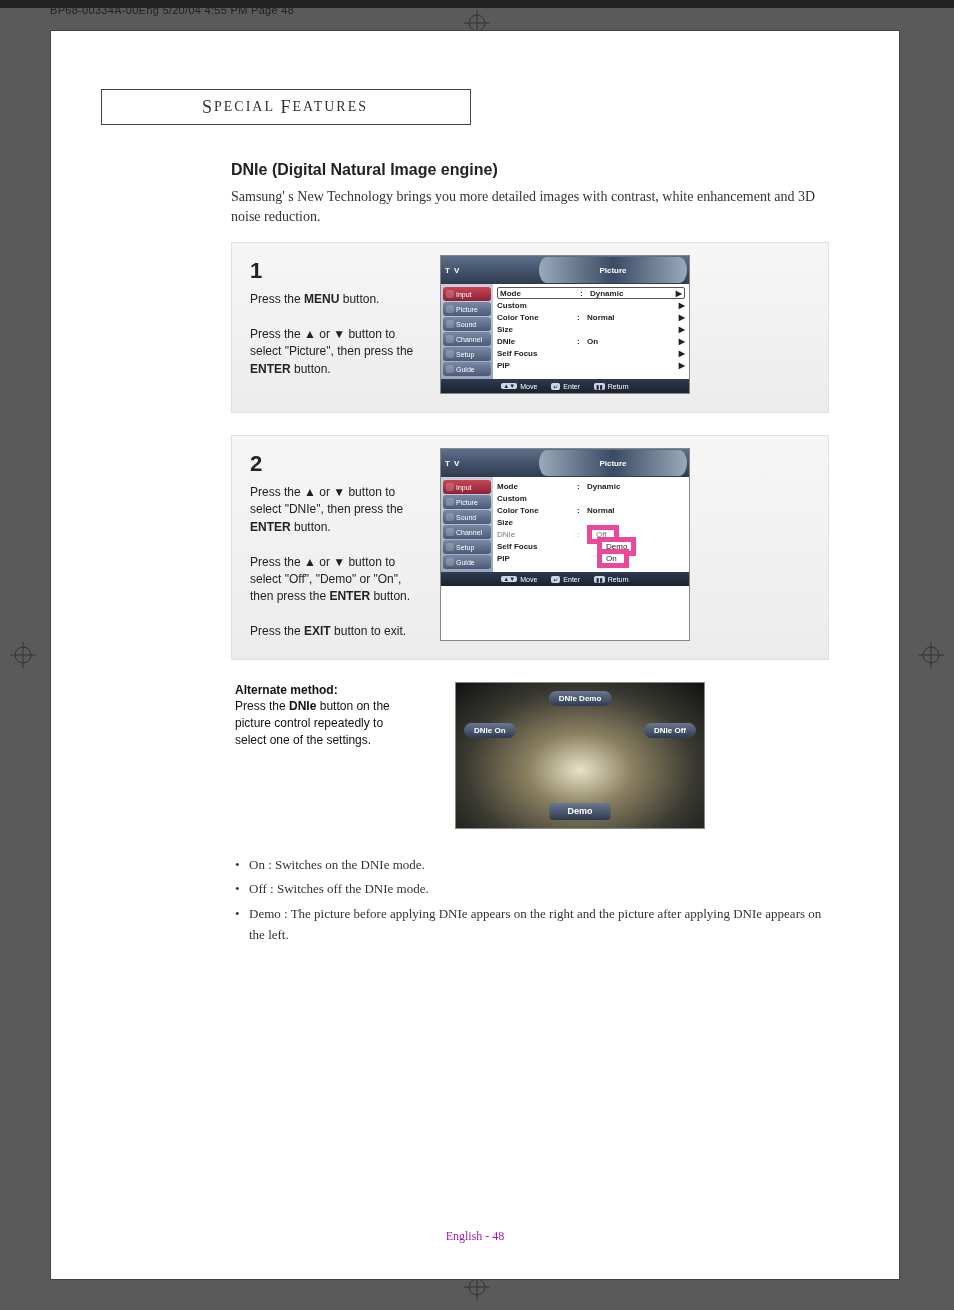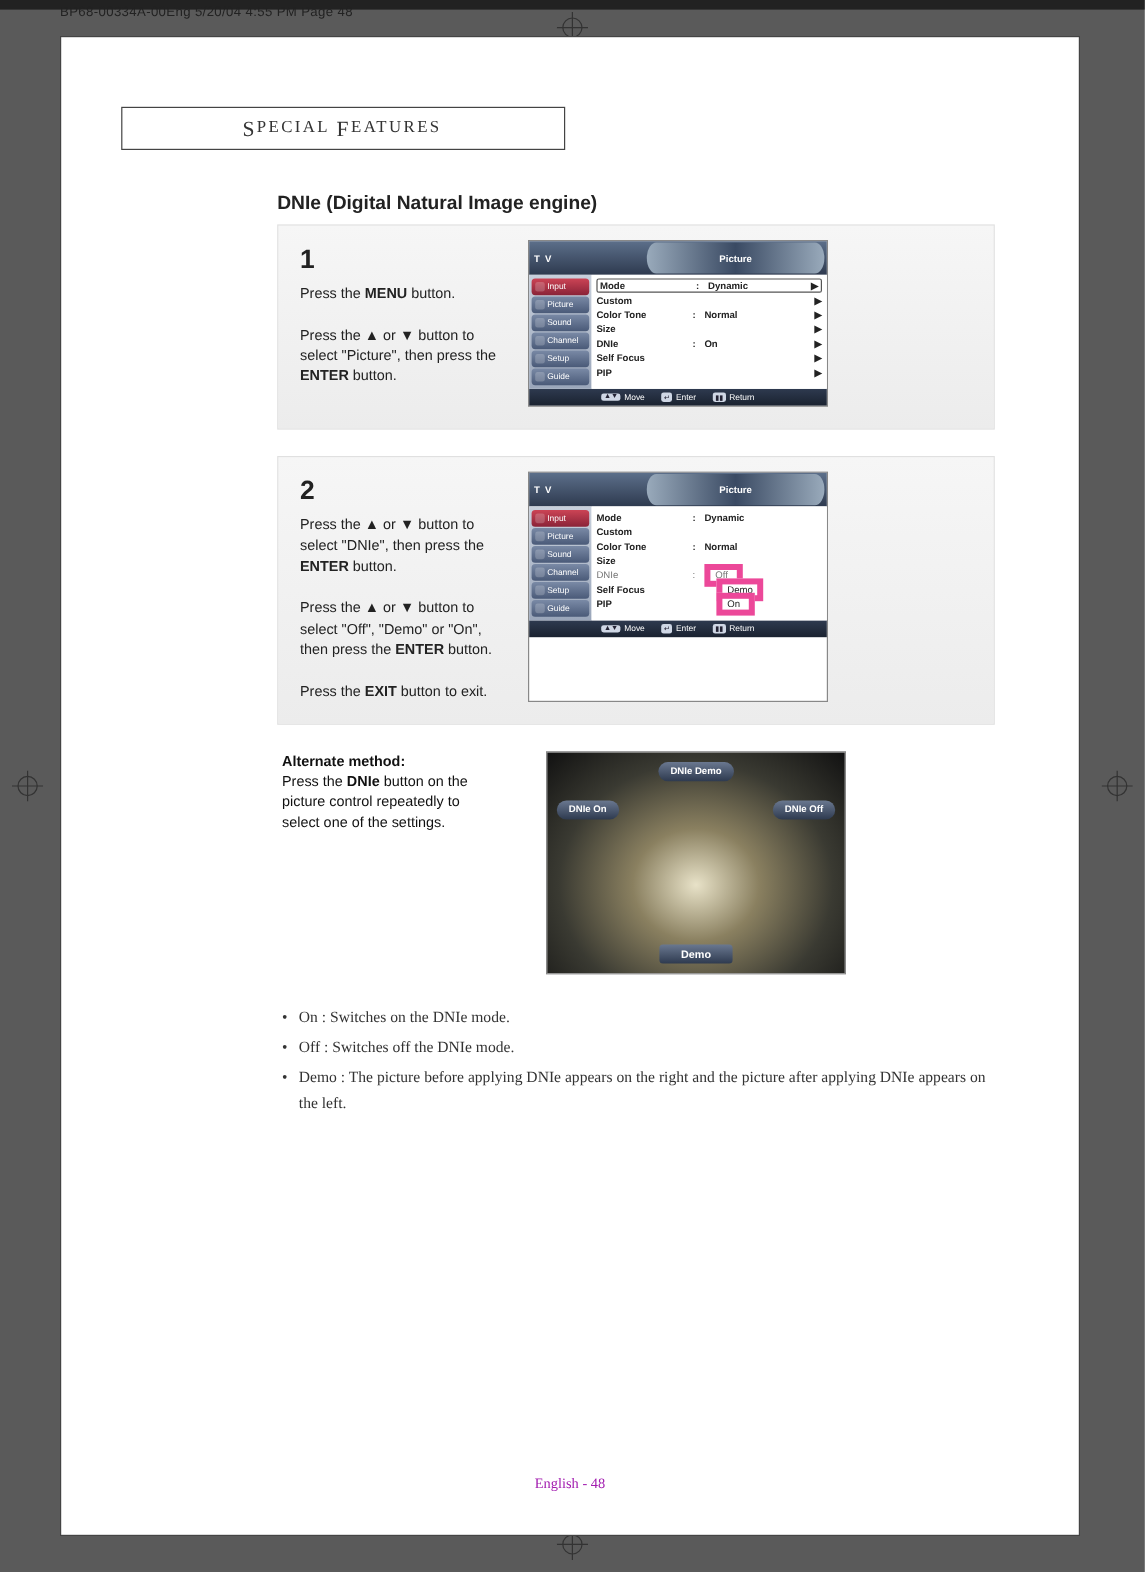--- a/index.html
+++ b/index.html
@@ -153,21 +153,21 @@
 
   .alt-block {
     display:flex; gap:40px; align-items:flex-start;
     font-size:12px; line-height:1.4;
     margin-bottom:26px;
     padding-left:4px;
   }
   .alt-text { width: 180px; color:#111;}
   .alt-text b { font-weight:bold; }
   .demo-box {
-    width: 250px; height: 186px;
+    width: 250px; height: 147px;
     background: radial-gradient(ellipse at 50% 60%, #e8e2c8 0%, #8a8060 30%, #3a3a32 65%, #111 100%);
     border:1px solid #888;
     position:relative;
     color:#fff;
   }
   .demo-pill {
     position:absolute;
     background: linear-gradient(180deg,#6a7890,#2e3a4f);
     border-radius:10px;
     font-size:8px; font-weight:bold;
@@ -229,20 +229,21 @@
 
   <div class="tab-box">
     <span class="sc">S</span>
       <span>PECIAL&nbsp;</span>
       <span class="sc">F</span>
       <span>EATURES</span>
   </div>
 
   <div class="content">
     <div class="title">DNIe (Digital Natural Image engine)</div>
+    <div class="intro">Samsung' s New Technology brings you more detailed images with contrast, white enhancement and 3D noise reduction.</div>
 
     <div class="step-block">
       <div class="step-text">
         <div class="step-num">1</div>
         <p>
           <span>Press the </span><b>MENU</b><span> button.</span>
         </p>
         <br>
         <p>
           <span>Press the ▲ or ▼ button to select "Picture", then press the </span><b>ENTER</b><span> button.</span>

